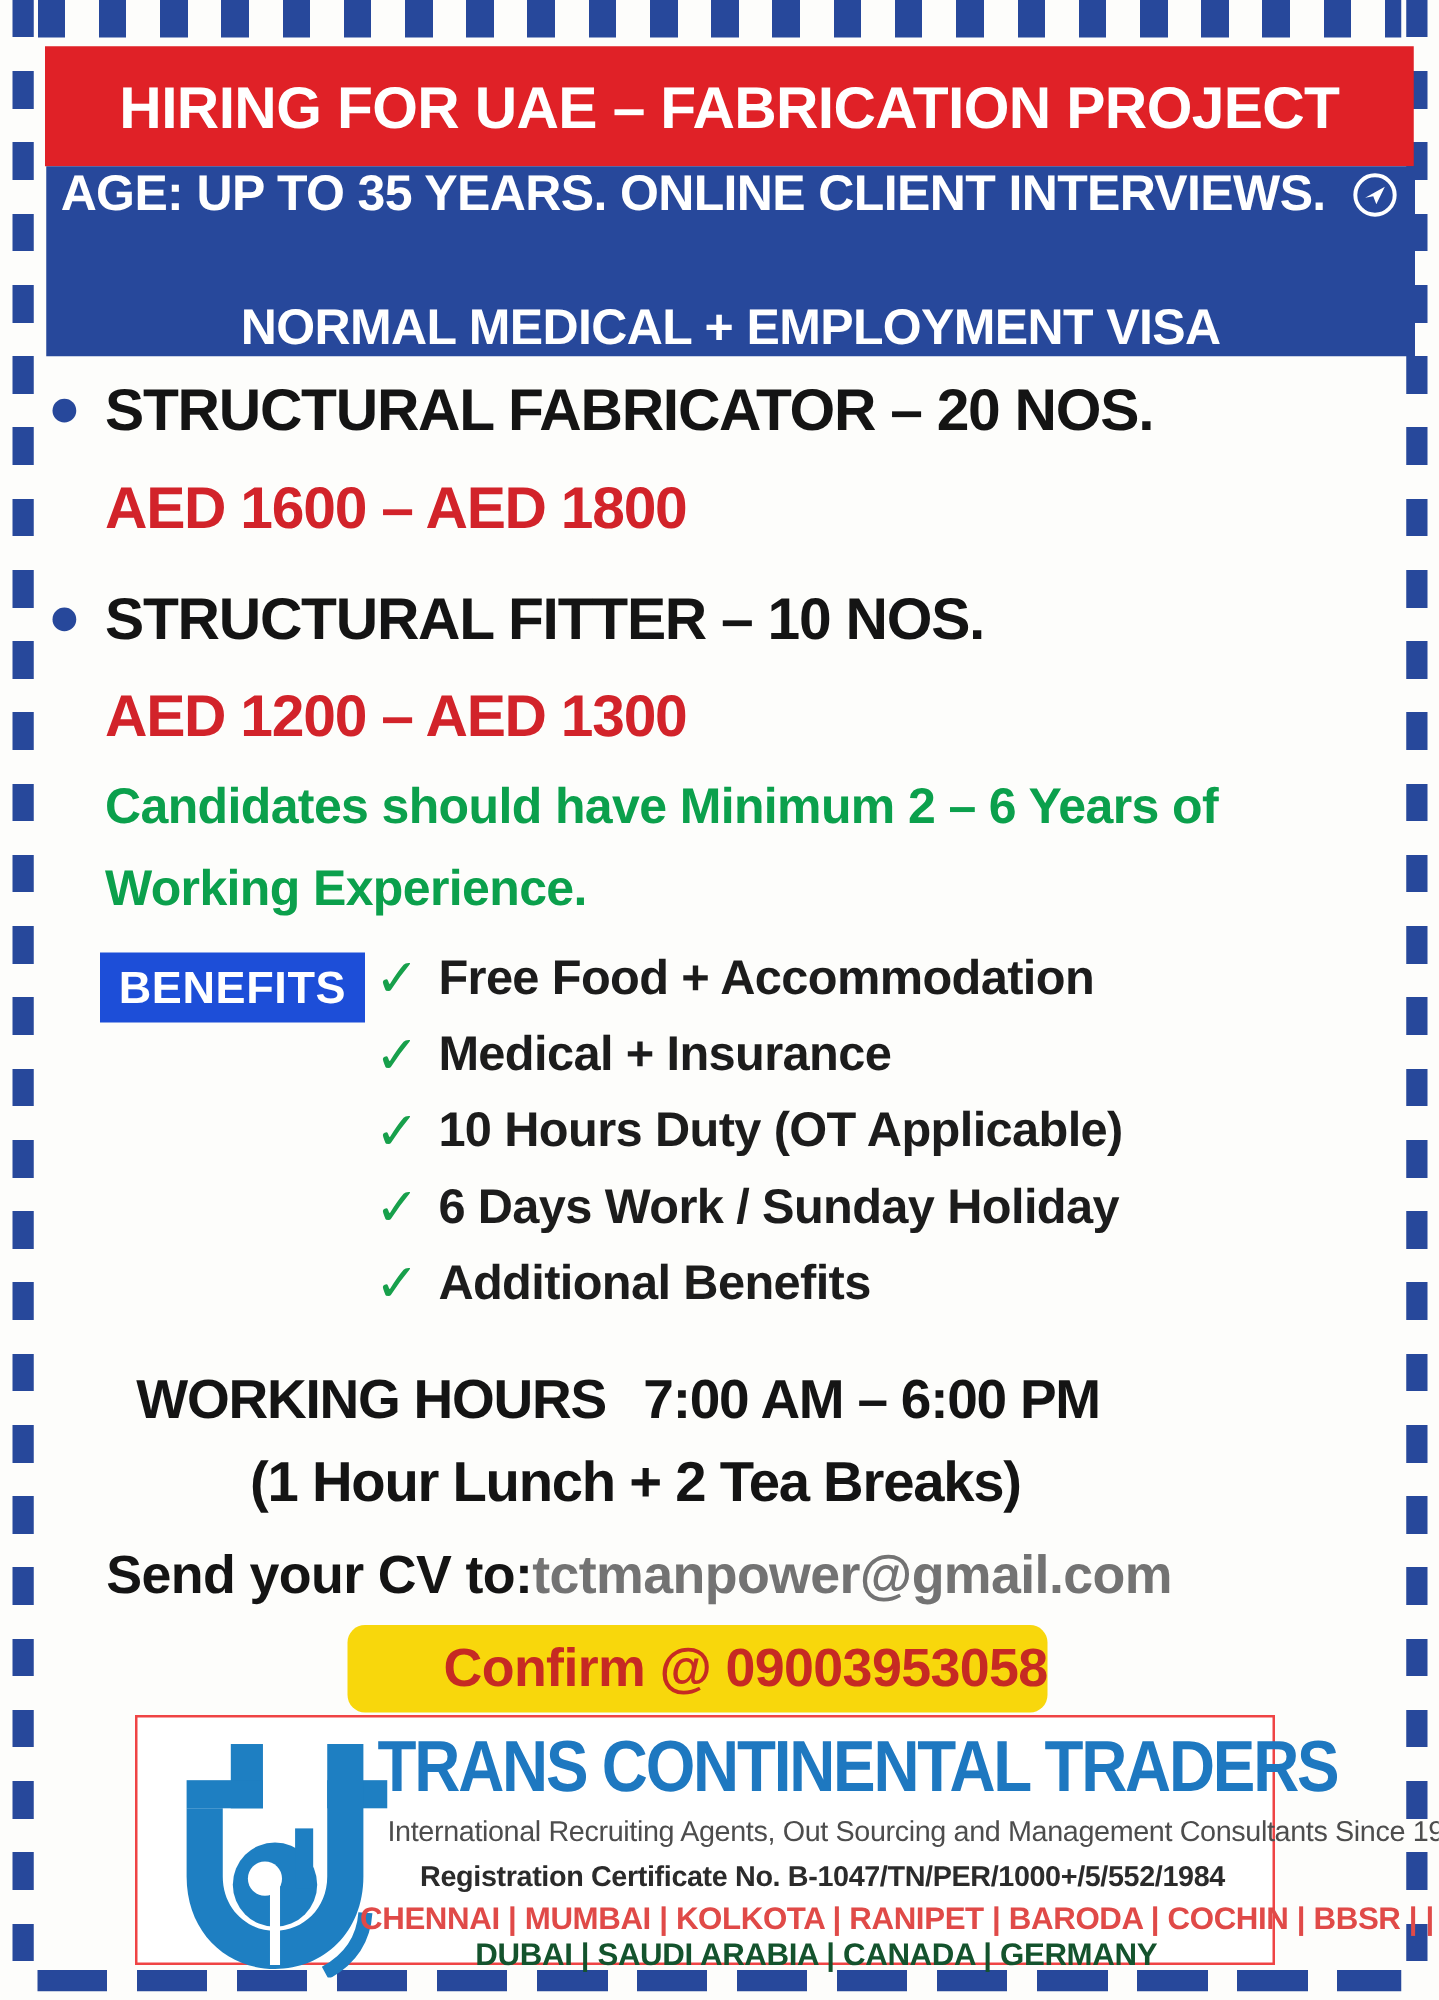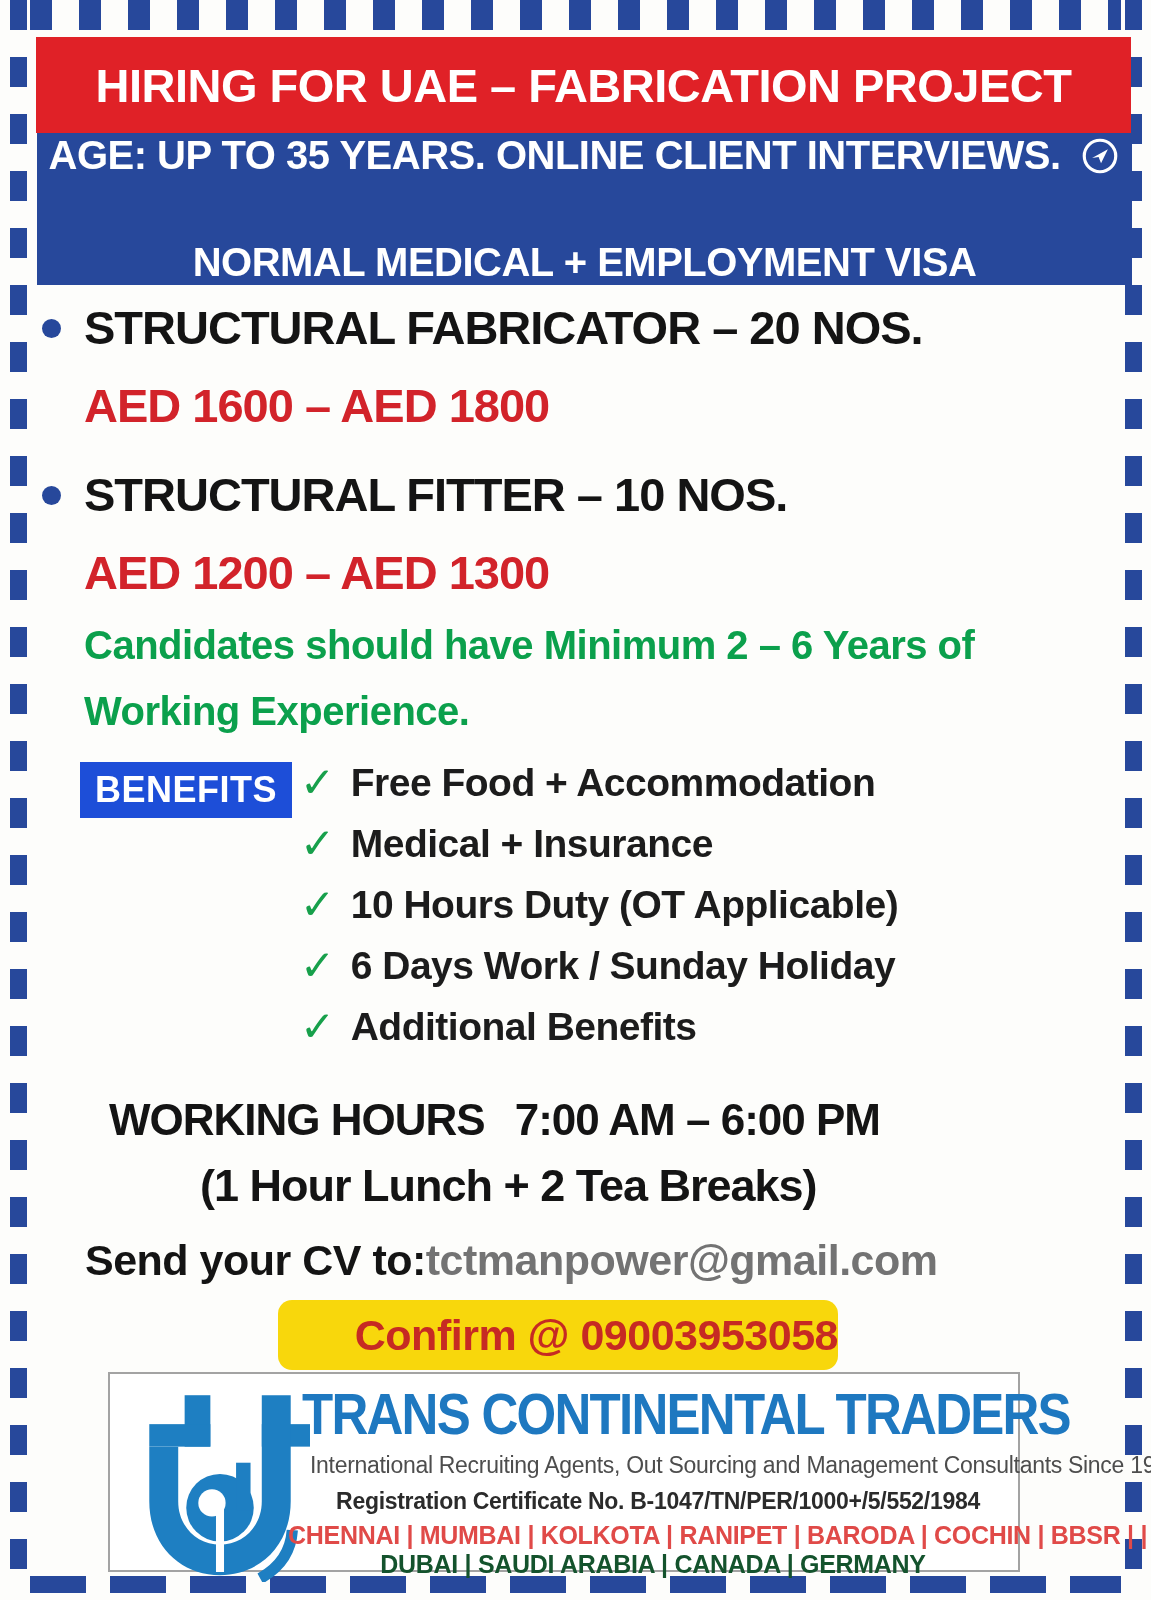--- a/index.html
+++ b/index.html
@@ -76,21 +76,21 @@
         color: #141414; letter-spacing: -0.5px; white-space: nowrap; }
   .cv .email { color: #737373; }
   .confirm-box { position: absolute; left: 278px; top: 1300px; width: 560px; height: 70px;
                  background: #f8d70c; border-radius: 14px;
                  display: flex; align-items: center; justify-content: flex-end;
                  font-size: 43px; font-weight: 800; color: #c62a23; letter-spacing: -0.5px;
                  white-space: nowrap; }
 
   
   .footer-card { position: absolute; left: 108px; top: 1372px; width: 912px; height: 200px;
-                 background: #ffffff; border: 2px solid #a3a3a3; box-sizing: border-box; }
+                 background: #ffffff; border: 2px solid #ef4444; box-sizing: border-box; }
   .logo { position: absolute; left: 20px; top: 8px; width: 180px; height: 200px; }
   .company-name { position: absolute; left: 192px; top: 6px; font-size: 58px; font-weight: 800;
                   color: #1e78c0; letter-spacing: -2px; white-space: nowrap;
                   transform: scaleX(0.88); transform-origin: left top; }
   .tagline { position: absolute; left: 200px; top: 78px; font-size: 23px; font-weight: 500;
              color: #4d4d4d; letter-spacing: -0.3px; white-space: nowrap; }
   .registration { position: absolute; left: 190px; top: 114px; width: 716px; text-align: center;
                   font-size: 23px; font-weight: 700; color: #2b2b2b; letter-spacing: -0.3px;
                   white-space: nowrap; }
   .loc1 { position: absolute; left: 178px; top: 147px; width: 730px; text-align: center;

